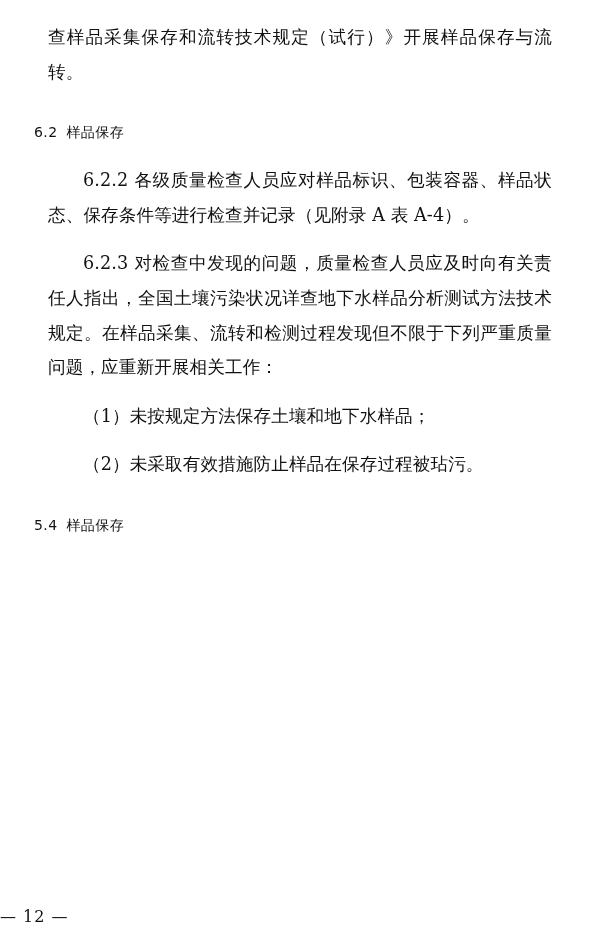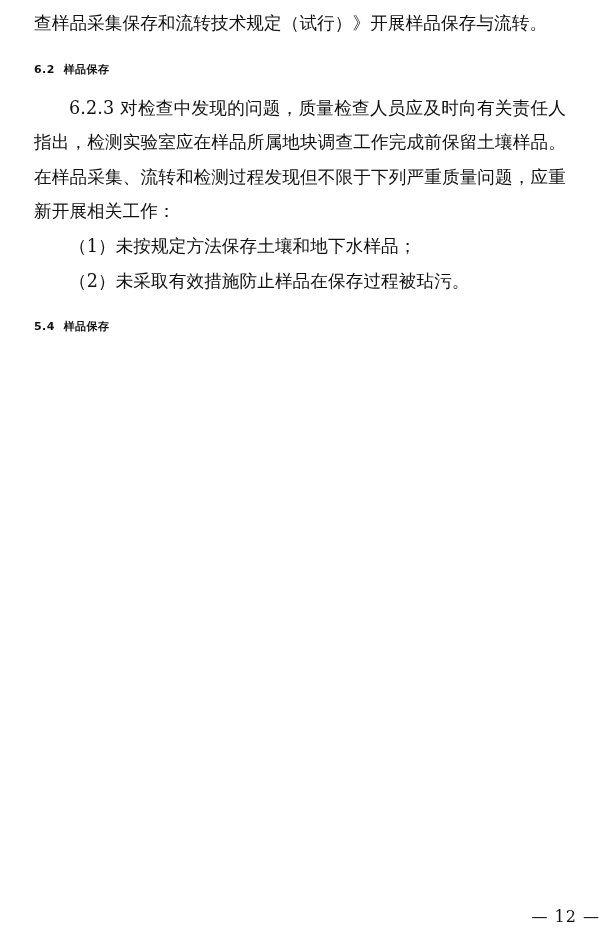--- a/index.html
+++ b/index.html
@@ -24,67 +24,68 @@
   }
   .body-text {
     font-size: 17.6px;
     line-height: 34.6px;
     text-align: justify;
     text-justify: inter-ideograph;
     letter-spacing: 0.1px;
     margin: 0;
   }
   .para {
-    margin: 0;
+    margin: 14px;
     text-indent: 0;
   }
   .indent {
     text-indent: 35px;
   }
   .heading {
     font-family: "DejaVu Sans", "Liberation Sans", sans-serif;
-    font-weight: bold;
-    font-size: 11px;
+    font-weight: normal;
+    font-size: 14px;
     line-height: 34px;
     margin: 9px 0 4px 0;
     letter-spacing: 0.4px;
   }
   .heading .num {
     font-family: "DejaVu Sans", "Liberation Sans", sans-serif;
     margin-right: 9px;
   }
   .spacer-xs { height: 3px; }
   .footer {
     position: absolute;
     left: 0;
     right: 0;
     bottom: 14px;
-    text-align: right;
+    text-align: left;
     font-size: 16px;
     font-family: "DejaVu Serif", "Liberation Serif", serif;
     letter-spacing: 1px;
     color: #111111;
   }
 </style>
 </head>
 <body>
 
 <div class="page">
 
   <p class="body-text para">查样品采集保存和流转技术规定（试行）》开展样品保存与流转。</p>
 
   <div class="spacer-xs"></div>
 
   <h2 class="heading">
     <span class="num">6.2</span><span>样品保存</span>
   </h2>
 
 
+  <p class="body-text para indent">6.2.2 各级质量检查人员应对样品标识、包装容器、样品状态、保存条件等进行检查并记录（见附录 A 表 A-4）。</p>
 
-  <p class="body-text para indent">6.2.3 对检查中发现的问题，质量检查人员应及时向有关责任人指出，检测实验室应在样品所属地块调查工作完成前保留土壤样品。在样品采集、流转和检测过程发现但不限于下列严重质量问题，应重新开展相关工作：</p>
+  <p class="body-text para indent">6.2.3 对检查中发现的问题，质量检查人员应及时向有关责任人指出，全国土壤污染状况详查地下水样品分析测试方法技术规定。在样品采集、流转和检测过程发现但不限于下列严重质量问题，应重新开展相关工作：</p>
 
   <p class="body-text para indent">（1）未按规定方法保存土壤和地下水样品；</p>
 
   <p class="body-text para indent">（2）未采取有效措施防止样品在保存过程被玷污。</p>
 
   <div class="spacer-xs"></div>
 
   <h2 class="heading">
     <span class="num">5.4</span><span>样品保存</span>
   </h2>

